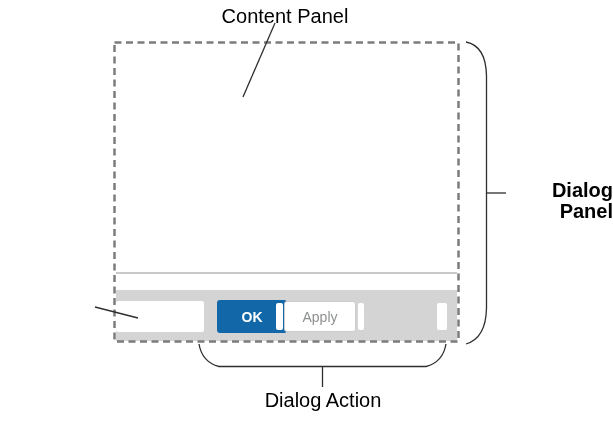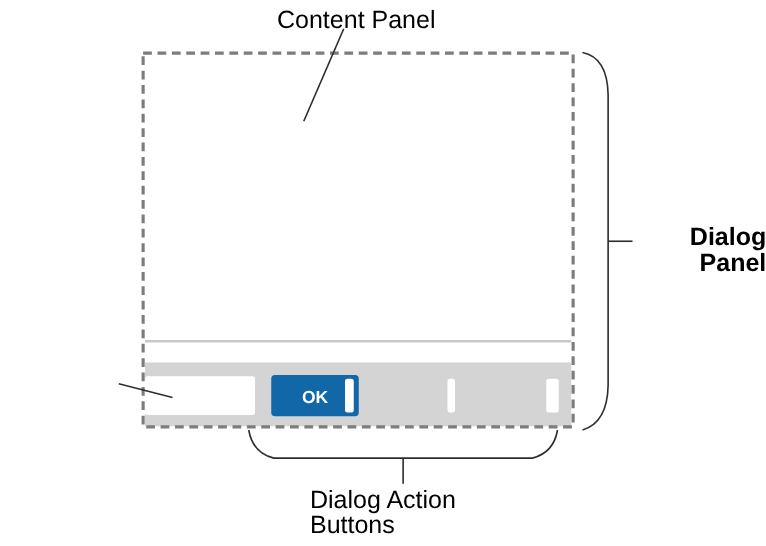--- a/index.html
+++ b/index.html
@@ -72,21 +72,21 @@
   
   .label {
     position: absolute;
     color: var(--label-text, #000000);
     font-size: 20px;
     line-height: 20px;
   }
   .content-label { left: 210px; top: 6px;  width: 150px; text-align: center; }
   .dialog-label  { left: 498px; top: 180px; width: 115px; text-align: right; line-height: 21px; font-weight: bold; }
   .button-label  { left: 8px;   top: 299px; }
-  .action-label  { left: 248px; top: 390px; width: 150px; }
+  .action-label  { left: 248px; top: 390px; width: 150px; text-align: center; }
   
   .overlay {
     position: absolute;
     left: 0; top: 0;
     pointer-events: none;
   }
   .ann {
     stroke: var(--annotation-line, #2e2e2e);
     stroke-width: 1.3;
     fill: none;
@@ -103,33 +103,33 @@
 
 <div class="canvas">
 
   <div class="content-panel"></div>
 
   <div class="button-strip"></div>
   <div class="white-filler"></div>
 
   <button class="btn btn-ok">OK</button>
   <div class="sep sep-1"></div>
+  <button class="btn btn-secondary btn-apply">Apply</button>
   <div class="sep sep-2"></div>
   <div class="sep sliver"></div>
 
   <div class="label content-label">Content Panel</div>
 
   <div class="label dialog-label">
     <div>Dialog Panel</div>
   </div>
 
 
   <div class="label action-label">
     <div>Dialog Action</div>
-    <div>Buttons</div>
   </div>
 
   <svg class="overlay" width="613" height="437" viewBox="0 0 613 437">
     <rect class="dash-rect" x="114.5" y="42.5" width="344" height="299"></rect>
     <line class="ann" x1="275" y1="23" x2="243" y2="97"></line>
     <line class="ann" x1="95" y1="307" x2="138" y2="318"></line>
     <path class="ann" d="M 466 42 Q 486 46 486.5 76 L 486.5 308 Q 486 338 466 344"></path>
     <line class="ann" x1="486.5" y1="193" x2="506" y2="193"></line>
     <path class="ann" d="M 199 344 Q 202 362 219 366.5 L 426 366.5 Q 443 362 446 344"></path>
     <line class="ann" x1="322.5" y1="366.5" x2="322.5" y2="387"></line>

